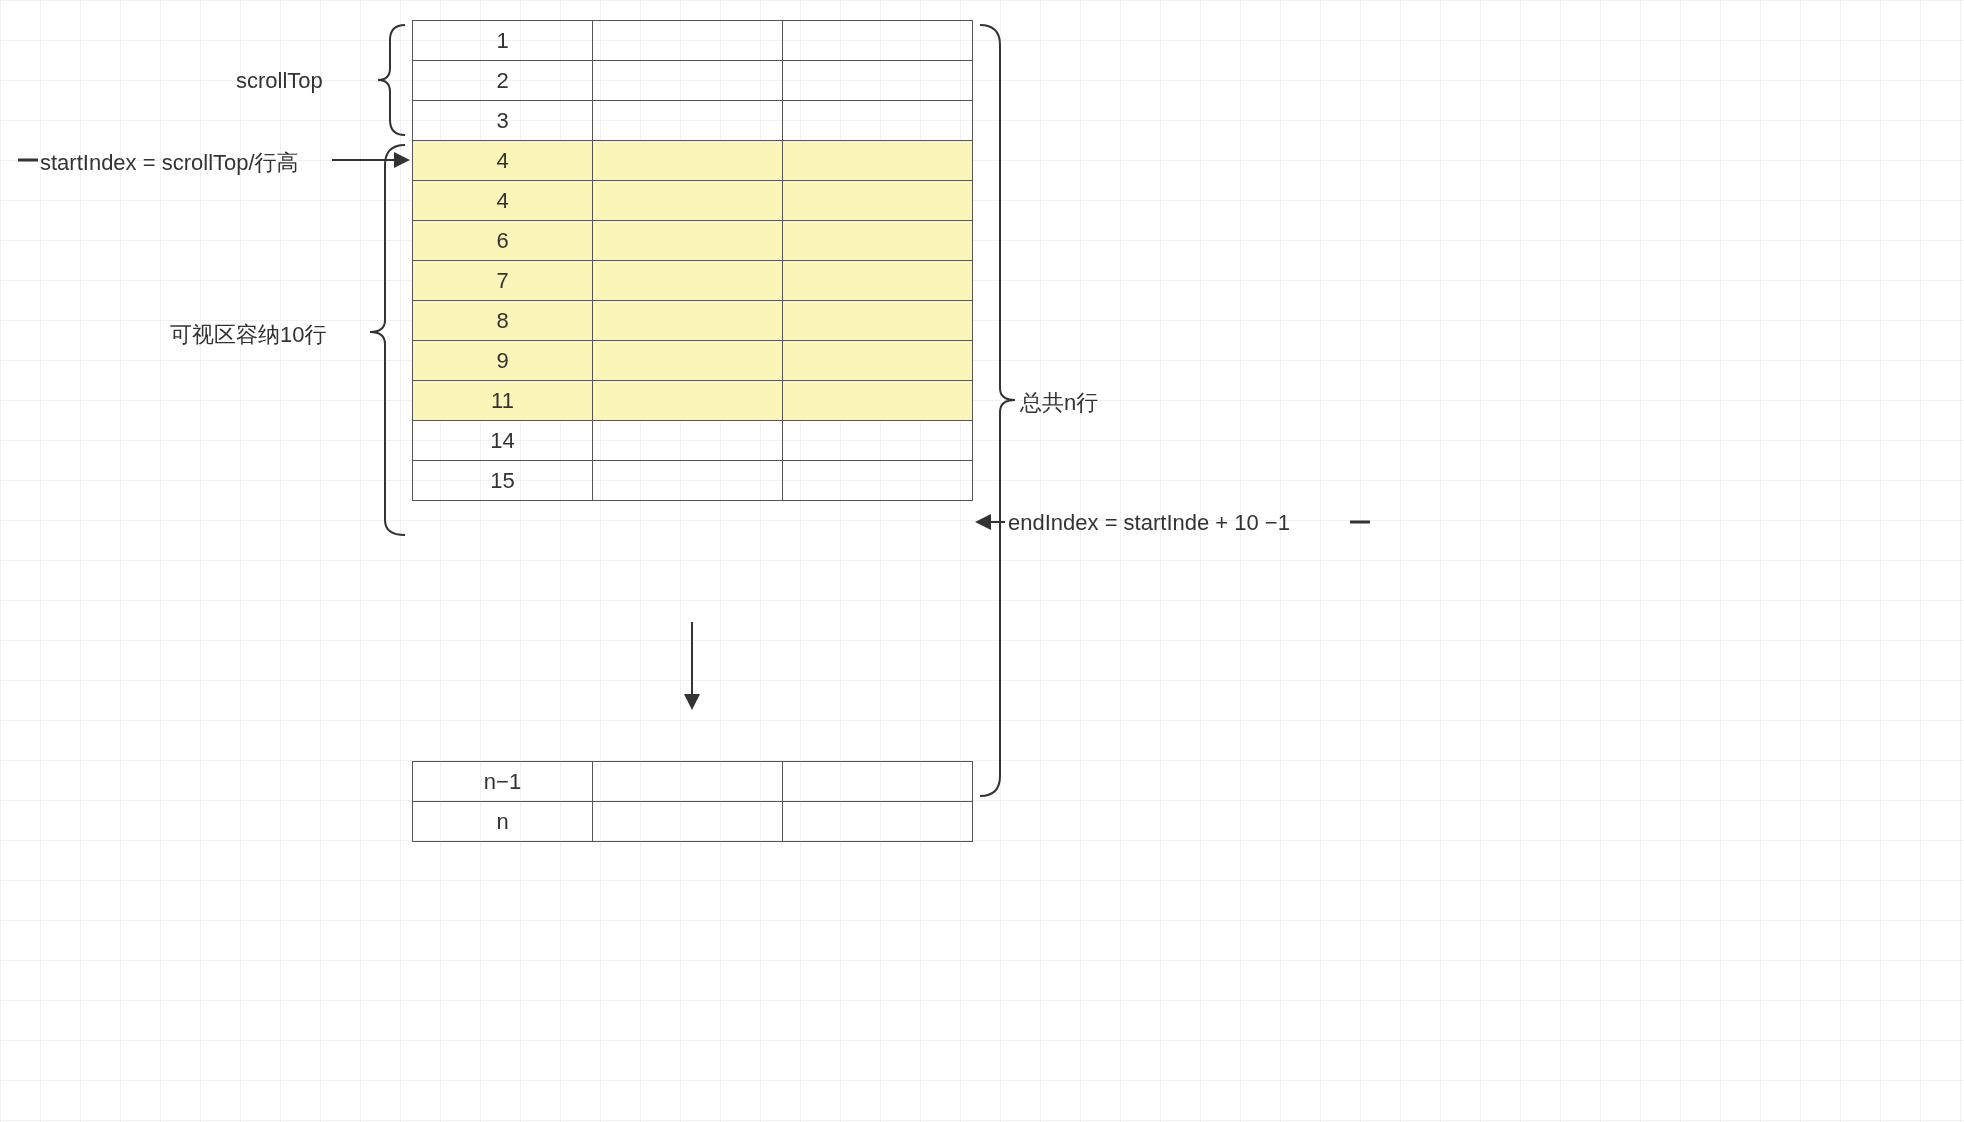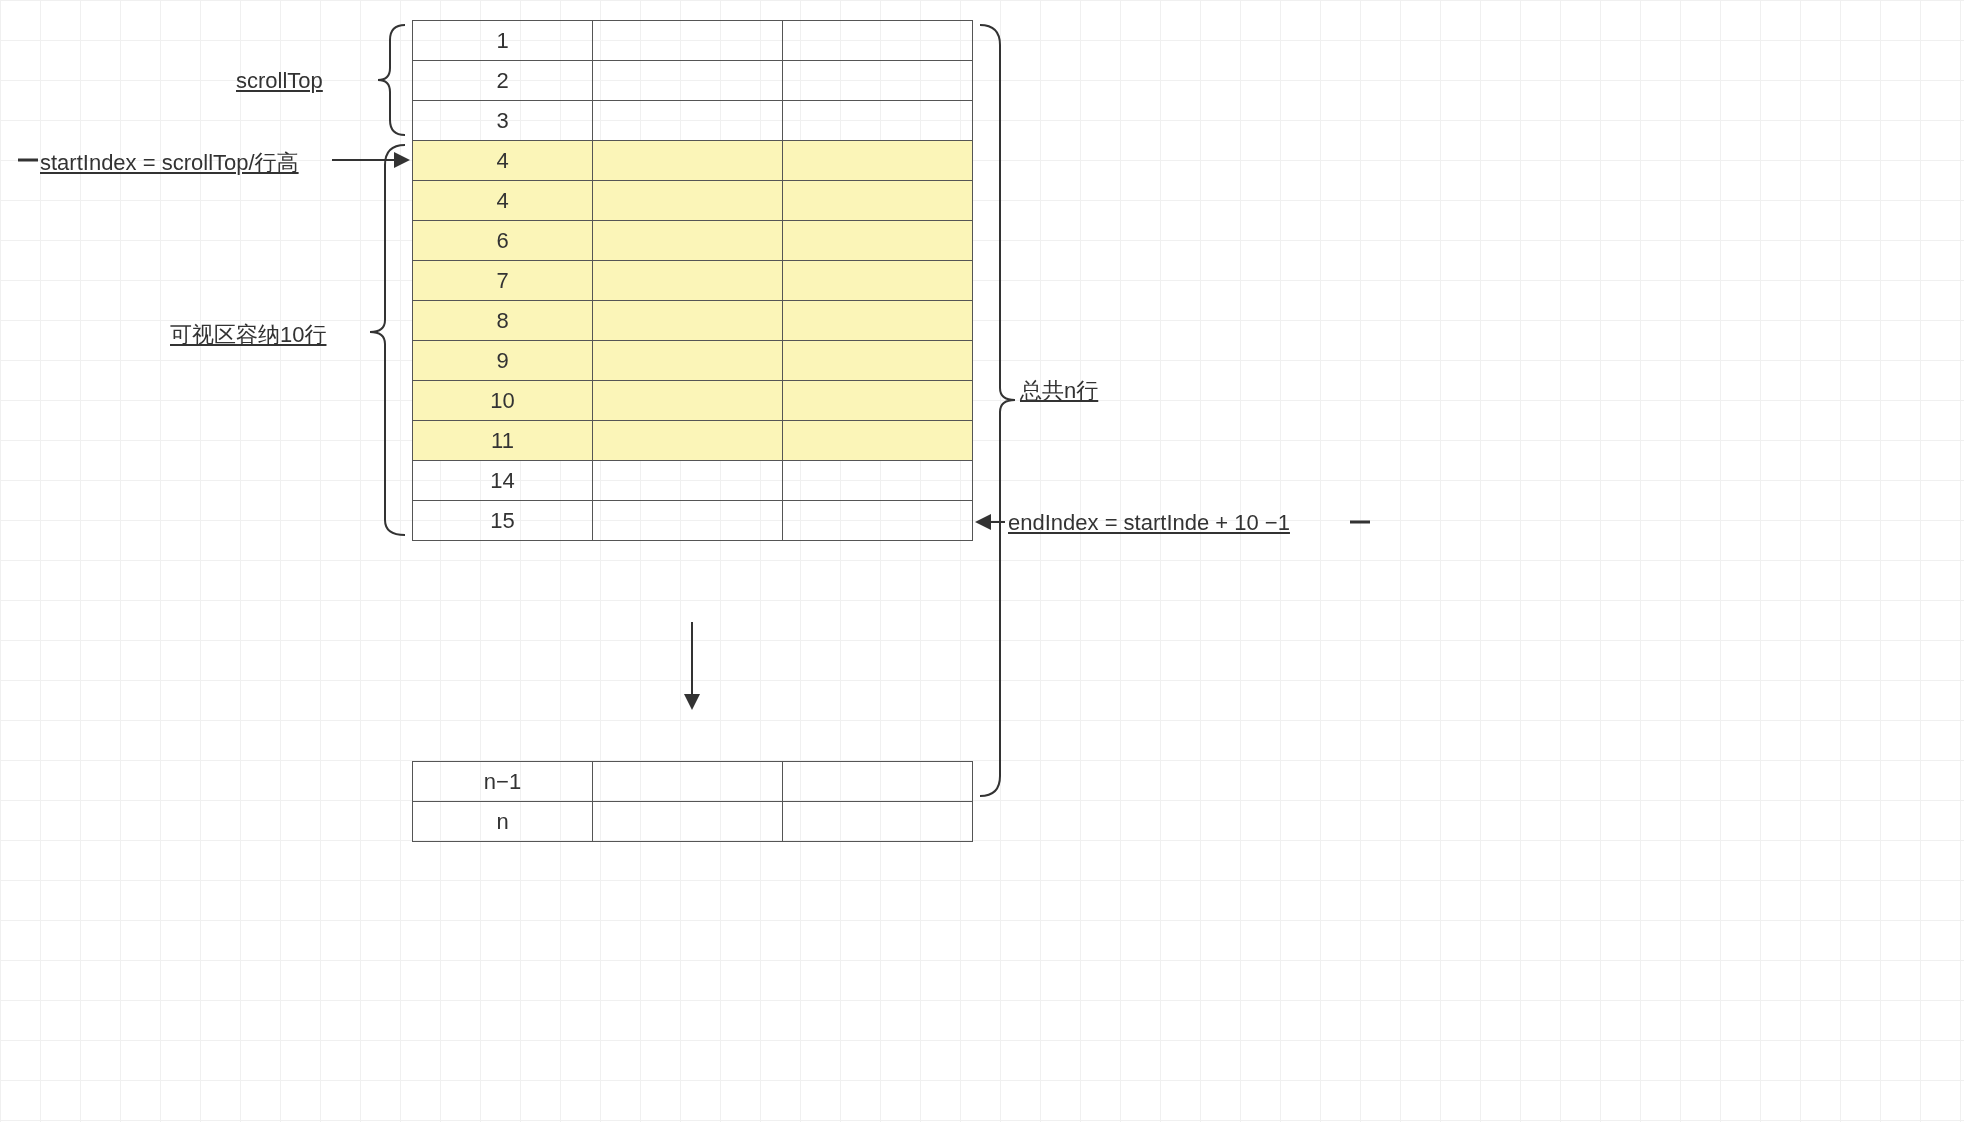--- a/index.html
+++ b/index.html
@@ -44,21 +44,20 @@
     td.col0 { width: 180px; }
     td.col1 { width: 190px; }
     td.col2 { width: 190px; }
     tr.highlight td { background: #fbf5b8; }
 
     .label {
       position: absolute;
       font-size: 22px;
       color: #333;
       white-space: nowrap;
-      text-decoration: underline;
     }
 
     
     svg.overlay {
       position: absolute;
       top: 0; left: 0;
       width: 1964px; height: 900px;
       pointer-events: none;
     }
     svg .brace { fill: none; stroke: #333; stroke-width: 2; }
@@ -112,25 +111,20 @@
           <td class="col0">8</td>
           <td class="col1"></td>
           <td class="col2"></td>
         </tr>
         <tr class="highlight">
           <td class="col0">9</td>
           <td class="col1"></td>
           <td class="col2"></td>
         </tr>
         <tr class="highlight">
-          <td class="col0">10</td>
-          <td class="col1"></td>
-          <td class="col2"></td>
-        </tr>
-        <tr class="highlight">
           <td class="col0">11</td>
           <td class="col1"></td>
           <td class="col2"></td>
         </tr>
         <tr>
           <td class="col0">14</td>
           <td class="col1"></td>
           <td class="col2"></td>
         </tr>
         <tr>
@@ -152,21 +146,21 @@
           <td class="col0">n</td>
           <td class="col1"></td>
           <td class="col2"></td>
         </tr>
       </tbody>
   </table>
 
   <div class="label" style="left:236px; top:48px;">scrollTop</div>
   <div class="label" style="left:40px; top:128px;">startIndex = scrollTop/行高</div>
   <div class="label" style="left:170px; top:300px;">可视区容纳10行</div>
-  <div class="label" style="left:1020px; top:356px;">总共n行</div>
+  <div class="label" style="left:1020px; top:368px;">总共n行</div>
   <div class="label" style="left:1008px; top:490px;">endIndex = startInde + 10 −1</div>
 
   <svg class="overlay">
 
     <line class="tick" x1="18" y1="140" x2="38" y2="140"></line>
 
     <line class="tick" x1="1350" y1="502" x2="1370" y2="502"></line>
 
     <path class="brace" d="M 405 5
          Q 390 5 390 20

